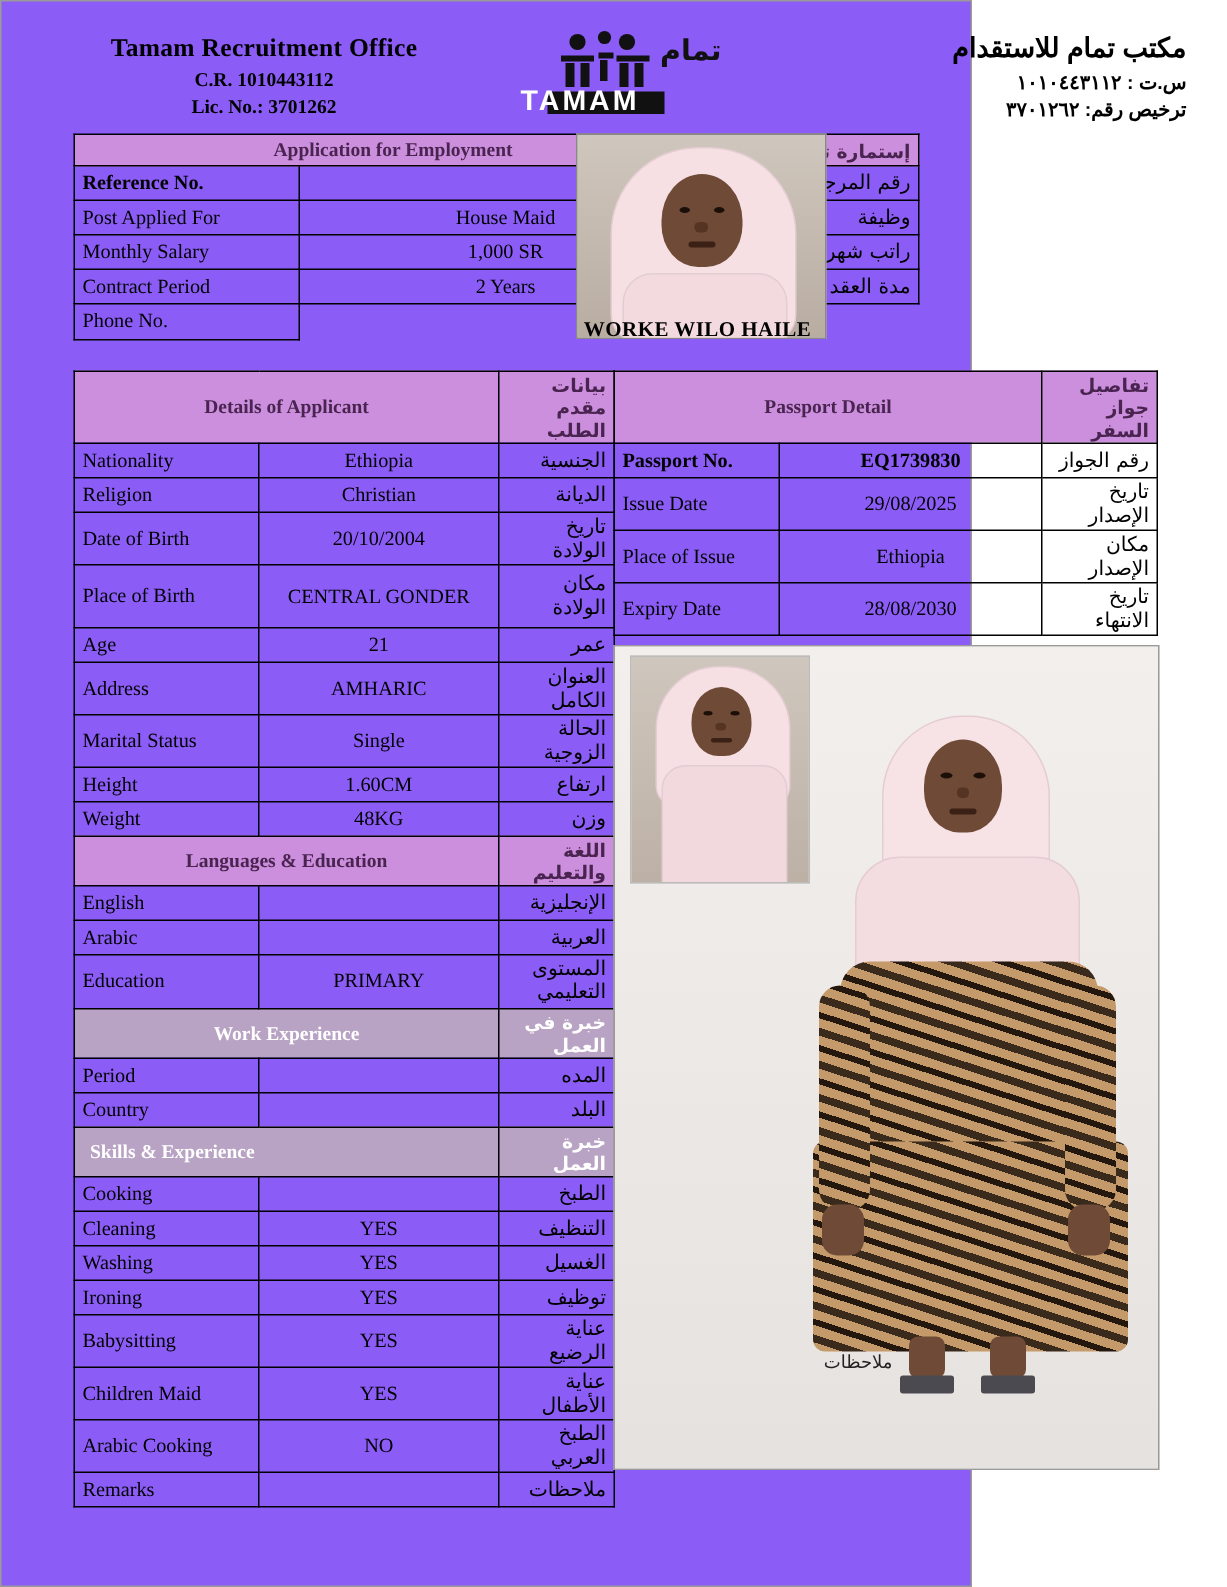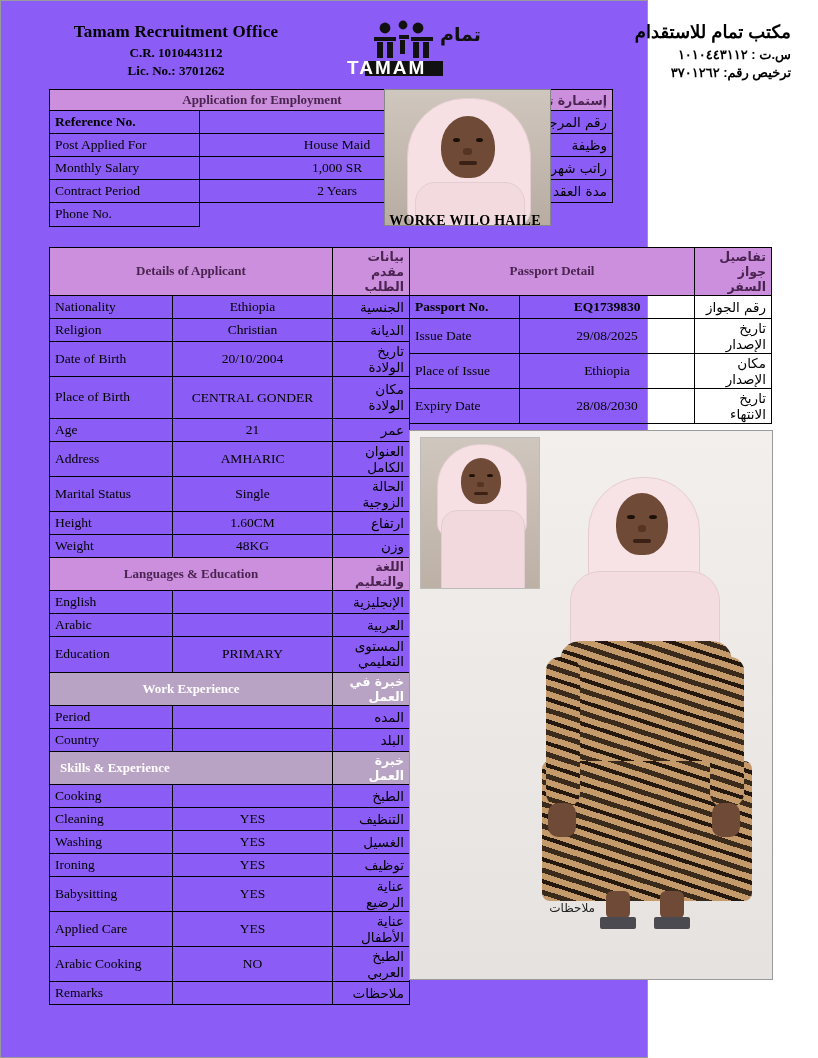--- a/index.html
+++ b/index.html
@@ -471,21 +471,21 @@
               <td class="lbl">Ironing</td>
               <td class="val">YES</td>
               <td class="ar">توظيف</td>
             </tr>
             <tr>
               <td class="lbl">Babysitting</td>
               <td class="val">YES</td>
               <td class="ar">عناية الرضيع</td>
             </tr>
             <tr>
-              <td class="lbl">Applied Care</td>
+              <td class="lbl">Children Maid</td>
               <td class="val">YES</td>
               <td class="ar">عناية الأطفال</td>
             </tr>
             <tr>
               <td class="lbl">Arabic Cooking</td>
               <td class="val">NO</td>
               <td class="ar">الطبخ العربي</td>
             </tr>
             <tr class="bottom-row">
               <td class="lbl">Remarks</td>

